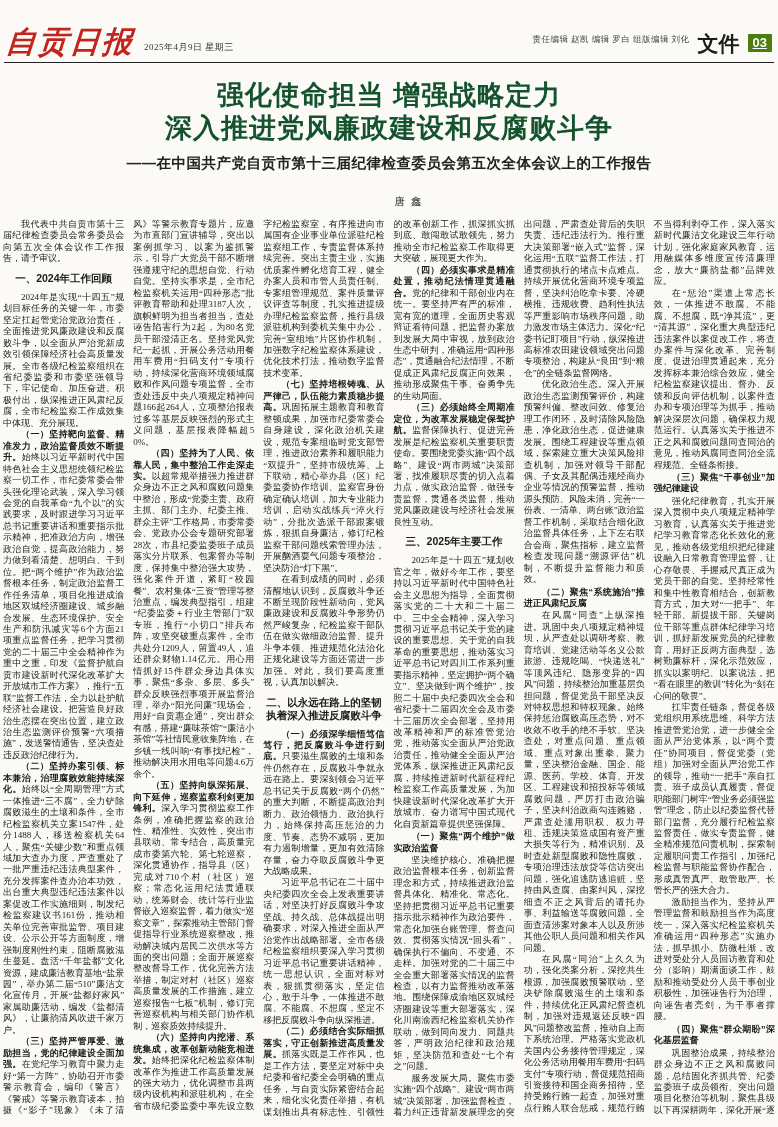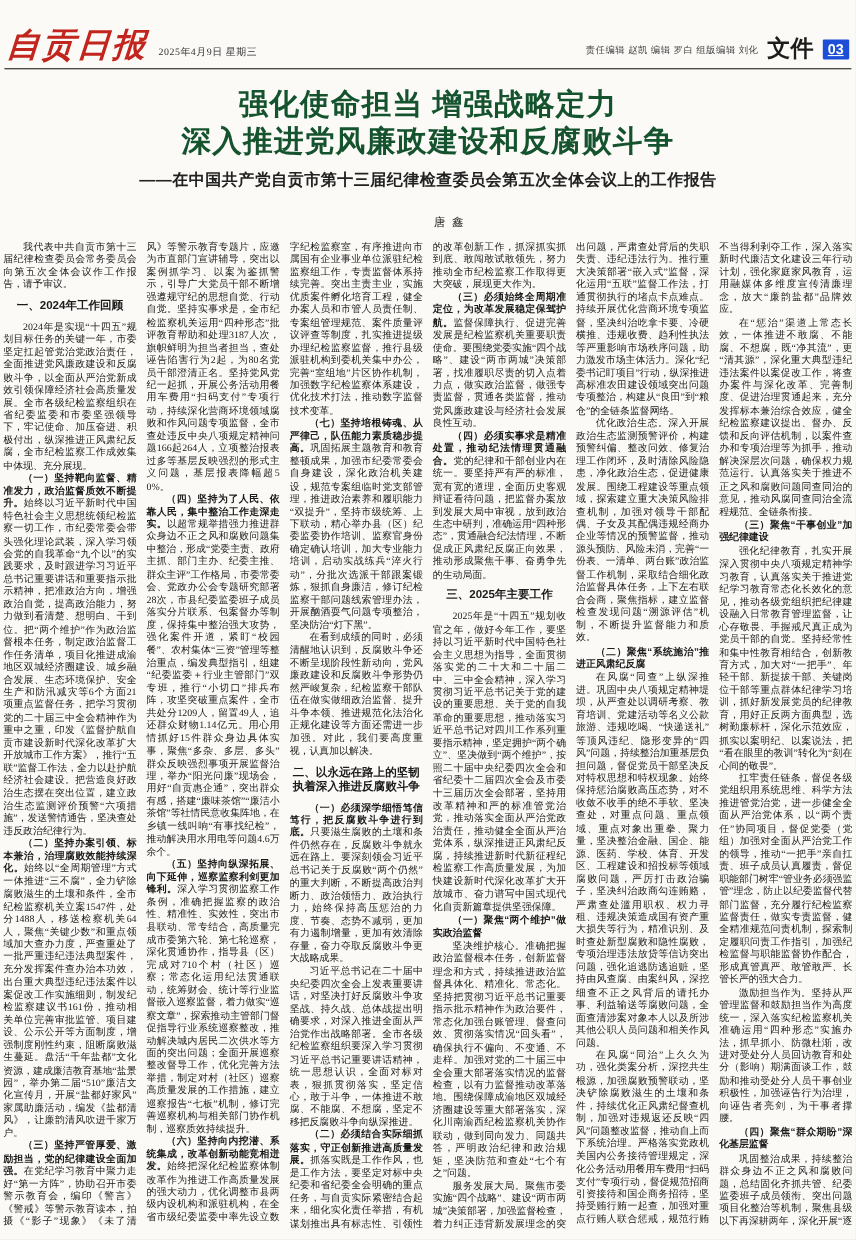--- a/index.html
+++ b/index.html
@@ -12,21 +12,21 @@
   .masthead{
     display:flex;align-items:flex-end;justify-content:space-between;
     margin:28px 4px 0 4px;padding:0 2px 6px 2px;border-bottom:1.6px solid #222;
   }
   .mast-left{display:flex;align-items:flex-end;gap:10px;}
   .logo{
     font-family:"DejaVu Serif",serif;font-weight:bold;font-style:italic;
     font-size:30px;line-height:28px;letter-spacing:2px;transform:skewX(-4deg);
   }
   .mast-date{font-size:9px;color:#333;padding-bottom:2px;letter-spacing:.5px;}
-  .mast-right{display:flex;align-items:flex-end;gap:8px;}
+  .mast-right{display:flex;align-items:flex-start;gap:8px;}
   .editors{font-size:8.5px;color:#444;padding-bottom:4px;letter-spacing:.5px;}
   .section-label{
     font-family:Liberation Serif, serif;
     font-weight:bold;font-size:21px;line-height:21px;padding-bottom:1px;
   }
   .pagenum{
     font-family:"Liberation Sans",sans-serif;font-weight:bold;
     color:#fff;font-size:13px;line-height:16px;padding:1px 5px;margin-bottom:2px;
     border-radius:1px;
   }
@@ -67,21 +67,21 @@
 <div class="page">
 
   <div class="masthead">
     <div class="mast-left">
       <span class="logo" style="color: rgb(194, 37, 29);">自贡日报</span>
       <span class="mast-date">2025年4月9日 星期三</span>
     </div>
     <div class="mast-right">
       <span class="editors">责任编辑 赵凯  编辑 罗白  组版编辑 刘化</span>
       <span class="section-label">文件</span>
-      <span class="pagenum" style="background: #1d4ed8; text-decoration: underline;">03</span>
+      <span class="pagenum" style="background: #4d7c0f; text-decoration: underline;">03</span>
     </div>
   </div>
 
   <div class="headline">
     <div class="title">强化使命担当  增强战略定力</div>
     <div class="title">深入推进党风廉政建设和反腐败斗争</div>
     <div class="subtitle">——在中国共产党自贡市第十三届纪律检查委员会第五次全体会议上的工作报告</div>
     <div class="author">唐鑫</div>
   </div>
 
@@ -94,22 +94,22 @@
       <p class="para"><strong>（三）坚持严管厚爱、激励担当，党的纪律建设全面加强。</strong>在党纪学习教育中聚力走好“第一方阵”，协助召开市委警示教育会，编印《警言》《警戒》等警示教育读本，拍摄《“影子”现象》《未了清风》等警示教育专题片，应邀为市直部门宣讲辅导，突出以案例抓学习、以案为鉴抓警示，引导广大党员干部不断增强遵规守纪的思想自觉、行动自觉。坚持实事求是，全市纪检监察机关运用“四种形态”批评教育帮助和处理3187人次，旗帜鲜明为担当者担当，查处诬告陷害行为2起，为80名党员干部澄清正名。坚持党风党纪一起抓，开展公务活动用餐用车费用“扫码支付”专项行动，持续深化营商环境领域腐败和作风问题专项监督，全市查处违反中央八项规定精神问题166起264人，立项整治报表过多等基层反映强烈的形式主义问题，基层报表降幅超50%。</p>
       <p class="para"><strong>（四）坚持为了人民、依靠人民，集中整治工作走深走实。</strong>以超常规举措强力推进群众身边不正之风和腐败问题集中整治，形成“党委主责、政府主抓、部门主办、纪委主推、群众主评”工作格局，市委常委会、党政办公会专题研究部署28次，市县纪委监委班子成员落实分片联系、包案督办等制度，保持集中整治强大攻势，强化案件开道，紧盯“校园餐”、农村集体“三资”管理等整治重点，编发典型指引，组建“纪委监委＋行业主管部门”双专班，推行“小切口”排兵布阵，攻坚突破重点案件，全市共处分1209人，留置49人，追还群众财物1.14亿元。用心用情抓好15件群众身边具体实事，聚焦“多杂、多层、多头”群众反映强烈事项开展监督治理，举办“阳光问廉”现场会，用好“自贡惠企通”，突出群众有感，搭建“廉味茶馆”“廉洁小茶馆”等社情民意收集阵地，在乡镇一线叫响“有事找纪检”，推动解决用水用电等问题4.6万余个。</p>
       <p class="para"><strong>（五）坚持向纵深拓展、向下延伸，巡察监察利剑更加锋利。</strong>深入学习贯彻监察工作条例，准确把握监察的政治性、精准性、实效性，突出市县联动、常专结合，高质量完成市委第六轮、第七轮巡察，深化贯通协作，指导县（区）完成对710个村（社区）巡察；常态化运用纪法贯通联动，统筹财会、统计等行业监督嵌入巡察监督，着力做实“巡察文章”，探索推动主管部门督促指导行业系统巡察整改，推动解决城内居民二次供水等方面的突出问题；全面开展巡察整改督导工作，优化完善方法举措，制定对村（社区）巡察高质量发展的工作措施，建立巡察报告“七板”机制，修订完善巡察机构与相关部门协作机制，巡察质效持续提升。</p>
       <p class="para"><strong>（六）坚持向内挖潜、系统集成，改革创新动能竞相迸发。</strong>始终把深化纪检监察体制改革作为推进工作高质量发展的强大动力，优化调整市县两级内设机构和派驻机构，在全省市级纪委监委中率先设立数字纪检监察室，有序推进向市属国有企业事业单位派驻纪检监察组工作，专责监督体系持续完善。突出主责主业，实施优质案件孵化培育工程，健全办案人员和市管人员责任制、专案组管理规范、案件质量评议评查等制度，扎实推进提级办理纪检监察监督，推行县级派驻机构到委机关集中办公，完善“室组地”片区协作机制，加强数字纪检监察体系建设，优化技术打法，推动数字监督技术变革。</p>
       <p class="para"><strong>（七）坚持培根铸魂、从严律己，队伍能力素质稳步提高。</strong>巩固拓展主题教育和教育整顿成果，加强市纪委常委会自身建设，深化政治机关建设，规范专案组临时党支部管理，推进政治素养和履职能力“双提升”，坚持市级统筹、上下联动，精心举办县（区）纪委监委协作培训、监察官身份确定确认培训，加大专业能力培训，启动实战练兵“淬火行动”，分批次选派干部跟案锻炼，狠抓自身廉洁，修订纪检监察干部问题线索管理办法，开展酗酒耍气问题专项整治，坚决防治“灯下黑”。</p>
       <p class="para">在看到成绩的同时，必须清醒地认识到，反腐败斗争还不断呈现阶段性新动向，党风廉政建设和反腐败斗争形势仍然严峻复杂，纪检监察干部队伍在做实做细政治监督、提升斗争本领、推进规范化法治化正规化建设等方面还需进一步加强。对此，我们要高度重视，认真加以解决。</p>
       <div class="sec-heading">二、以永远在路上的坚韧执着深入推进反腐败斗争</div>
       <p class="para"><strong>（一）必须深学细悟笃信笃行，把反腐败斗争进行到底。</strong>只要滋生腐败的土壤和条件仍然存在，反腐败斗争就永远在路上。要深刻领会习近平总书记关于反腐败“两个仍然”的重大判断，不断提高政治判断力、政治领悟力、政治执行力，始终保持高压惩治的力度、节奏、态势不减弱，更加有力遏制增量，更加有效清除存量，奋力夺取反腐败斗争更大战略成果。</p>
       <p class="para">习近平总书记在二十届中央纪委四次全会上发表重要讲话，对坚决打好反腐败斗争攻坚战、持久战、总体战提出明确要求，对深入推进全面从严治党作出战略部署。全市各级纪检监察组织要深入学习贯彻习近平总书记重要讲话精神，统一思想认识，全面对标对表，狠抓贯彻落实，坚定信心，敢于斗争，一体推进不敢腐、不能腐、不想腐，坚定不移把反腐败斗争向纵深推进。</p>
       <p class="para"><strong>（二）必须结合实际细抓落实，守正创新推进高质量发展。</strong>抓落实既是工作作风，也是工作方法，要坚定对标中央纪委和省纪委全会明确的重点任务，与自贡实际紧密结合起来，细化实化责任举措，有机谋划推出具有标志性、引领性的改革创新工作，抓深抓实抓到底、敢闯敢试敢领先，努力推动全市纪检监察工作取得更大突破，展现更大作为。</p>
+      <p class="para"><strong>（四）必须实事求是精准处置，推动纪法情理贯通融合。</strong>党的纪律和干部创业内在统一。要坚持严有严的标准，宽有宽的道理，全面历史客观辩证看待问题，把监督办案放到发展大局中审视，放到政治生态中研判，准确运用“四种形态”，贯通融合纪法情理，不断促成正风肃纪反腐正向效果，推动形成聚焦干事、奋勇争先的生动局面。</p>
       <p class="para"><strong>（三）必须始终全周期准定位，为改革发展稳定保驾护航。</strong>监督保障执行、促进完善发展是纪检监察机关重要职责使命。要围绕党委实施“四个战略”、建设“两市两城”决策部署，找准履职尽责的切入点着力点，做实政治监督，做强专责监督，贯通各类监督，推动党风廉政建设与经济社会发展良性互动。</p>
-      <p class="para"><strong>（四）必须实事求是精准处置，推动纪法情理贯通融合。</strong>党的纪律和干部创业内在统一。要坚持严有严的标准，宽有宽的道理，全面历史客观辩证看待问题，把监督办案放到发展大局中审视，放到政治生态中研判，准确运用“四种形态”，贯通融合纪法情理，不断促成正风肃纪反腐正向效果，推动形成聚焦干事、奋勇争先的生动局面。</p>
       <div class="sec-heading">三、2025年主要工作</div>
       <p class="para">2025年是“十四五”规划收官之年，做好今年工作，要坚持以习近平新时代中国特色社会主义思想为指导，全面贯彻落实党的二十大和二十届二中、三中全会精神，深入学习贯彻习近平总书记关于党的建设的重要思想、关于党的自我革命的重要思想，推动落实习近平总书记对四川工作系列重要指示精神，坚定拥护“两个确立”、坚决做到“两个维护”，按照二十届中央纪委四次全会和省纪委十二届四次全会及市委十三届历次全会部署，坚持用改革精神和严的标准管党治党，推动落实全面从严治党政治责任，推动健全全面从严治党体系，纵深推进正风肃纪反腐，持续推进新时代新征程纪检监察工作高质量发展，为加快建设新时代深化改革扩大开放城市、奋力谱写中国式现代化自贡新篇章提供坚强保障。</p>
       <div class="sub-heading">（一）聚焦“两个维护”做实政治监督</div>
       <p class="para">坚决维护核心。准确把握政治监督根本任务，创新监督理念和方式，持续推进政治监督具体化、精准化、常态化。坚持把贯彻习近平总书记重要指示批示精神作为政治要件，常态化加强台账管理、督查问效、贯彻落实情况“回头看”，确保执行不偏向、不变通、不走样。加强对党的二十届三中全会重大部署落实情况的监督检查，以有力监督推动改革落地。围绕保障成渝地区双城经济圈建设等重大部署落实，深化川南渝西纪检监察机关协作联动，做到同向发力、同题共答，严明政治纪律和政治规矩，坚决防范和查处“七个有之”问题。</p>
       <p class="para">服务发展大局。聚焦市委实施“四个战略”、建设“两市两城”决策部署，加强监督检查，着力纠正违背新发展理念的突出问题，严肃查处背后的失职失责、违纪违法行为。推行重大决策部署“嵌入式”监督，深化运用“五联”监督工作法，打通贯彻执行的堵点卡点难点。持续开展优化营商环境专项监督，坚决纠治吃拿卡要、冷硬横推、违规收费、趋利性执法等严重影响市场秩序问题，助力激发市场主体活力。深化“纪委书记盯项目”行动，纵深推进高标准农田建设领域突出问题专项整治，构建从“良田”到“粮仓”的全链条监督网络。</p>
       <p class="para">优化政治生态。深入开展政治生态监测预警评价，构建预警纠偏、整改问效、修复治理工作闭环，及时清除风险隐患，净化政治生态，促进健康发展。围绕工程建设等重点领域，探索建立重大决策风险排查机制，加强对领导干部配偶、子女及其配偶违规经商办企业等情况的预警监督，推动源头预防、风险未消，完善“一份表、一清单、两台账”政治监督工作机制，采取结合细化政治监督具体任务，上下左右联合会商，聚焦指标，建立监督检查发现问题“溯源评估”机制，不断提升监督能力和质效。</p>
       <div class="sub-heading">（二）聚焦“系统施治”推进正风肃纪反腐</div>
       <p class="para">在风腐“同查”上纵深推进。巩固中央八项规定精神堤坝，从严查处以调研考察、教育培训、党建活动等名义公款旅游、违规吃喝、“快递送礼”等顶风违纪、隐形变异的“四风”问题，持续整治加重基层负担问题，督促党员干部坚决反对特权思想和特权现象。始终保持惩治腐败高压态势，对不收敛不收手的绝不手软、坚决查处，对重点问题、重点领域、重点对象出重拳、聚力量，坚决整治金融、国企、能源、医药、学校、体育、开发区、工程建设和招投标等领域腐败问题，严厉打击政治骗子，坚决纠治政商勾连贿赂，严肃查处滥用职权、权力寻租、违规决策造成国有资产重大损失等行为，精准识别、及时查处新型腐败和隐性腐败，专项治理违法放贷等信访突出问题，强化追逃防逃追赃，坚持由风查腐、由案纠风，深挖细查不正之风背后的请托办事、利益输送等腐败问题，全面查清涉案对象本人以及所涉其他公职人员问题和相关作风问题。</p>
       <p class="para">在风腐“同治”上久久为功，强化类案分析，深挖共生根源，加强腐败预警联动，坚决铲除腐败滋生的土壤和条件，持续优化正风肃纪督查机制，加强对违规返还反映“四风”问题整改监督，推动自上而下系统治理。严格落实党政机关国内公务接待管理规定，深化公务活动用餐用车费用“扫码支付”专项行动，督促规范招商引资接待和国企商务招待，坚持受贿行贿一起查，加强对重点行贿人联合惩戒，规范行贿不当得利剥夺工作，深入落实新时代廉洁文化建设三年行动计划，强化家庭家风教育，运用融媒体多维度宣传清廉理念，放大“廉韵盐都”品牌效应。</p>
       <p class="para">在“惩治”渠道上常态长效，一体推进不敢腐、不能腐、不想腐，既“净其流”，更“清其源”，深化重大典型违纪违法案件以案促改工作，将查办案件与深化改革、完善制度、促进治理贯通起来，充分发挥标本兼治综合效应，健全纪检监察建议提出、督办、反馈和反向评估机制，以案件查办和专项治理等为抓手，推动解决深层次问题，确保权力规范运行。认真落实关于推进不正之风和腐败问题同查同治的意见，推动风腐同查同治全流程规范、全链条衔接。</p>

